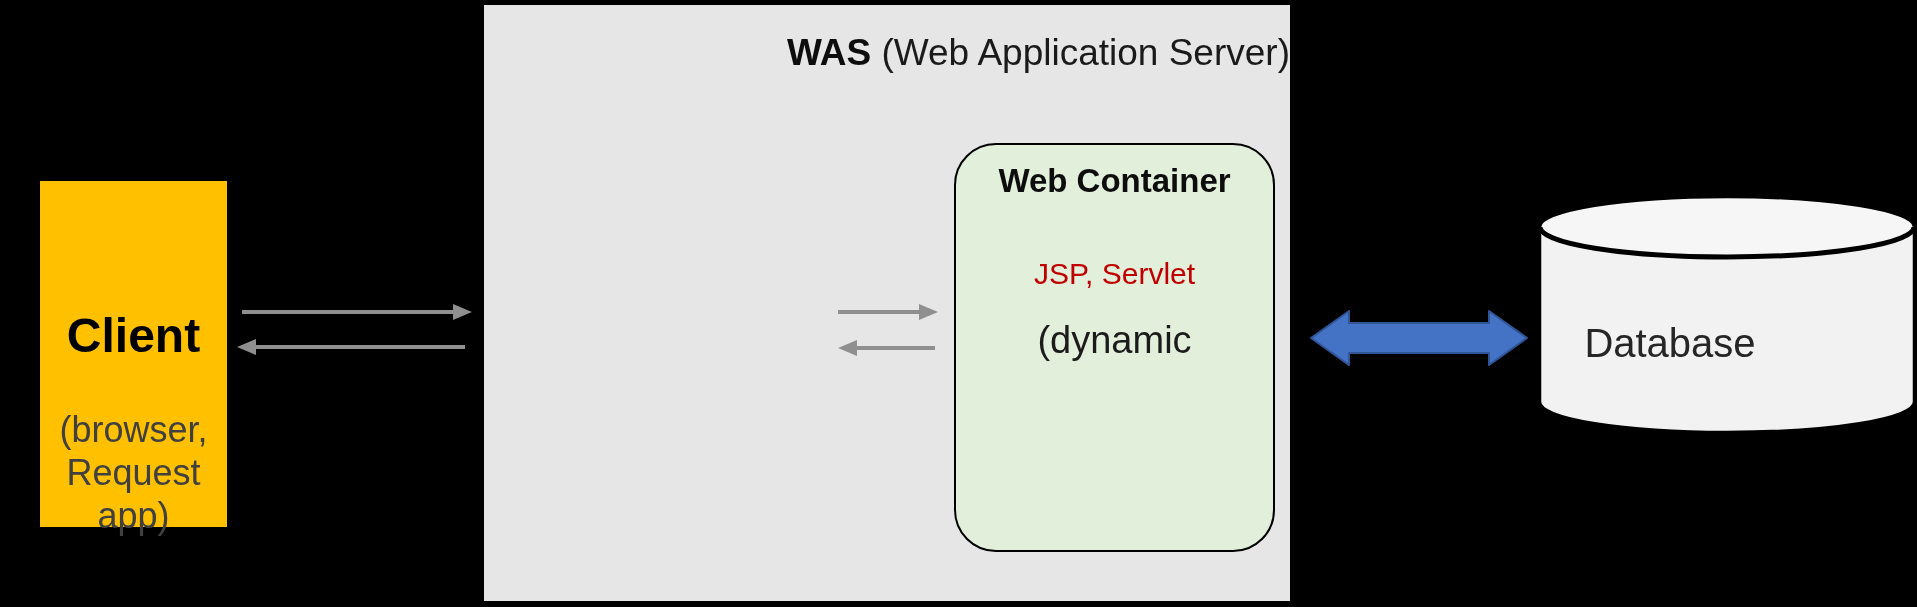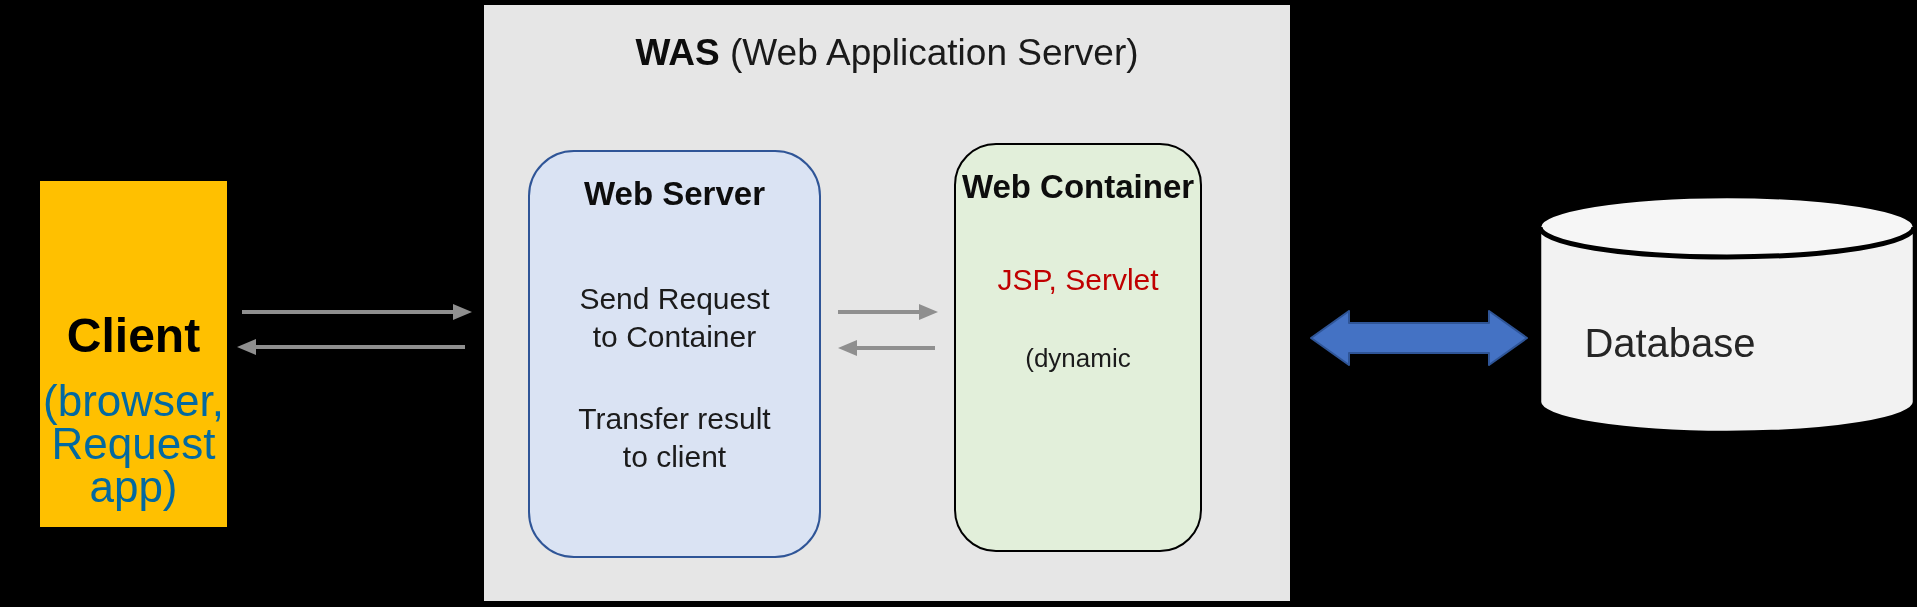--- a/index.html
+++ b/index.html
@@ -2,39 +2,39 @@
 <html><head>
 <meta charset="utf-8">
 <style>
   html,body{margin:0;padding:0;background:#000;}
   .canvas{
     position:relative;width:1917px;height:607px;background:#000;overflow:hidden;
     font-family:"Liberation Sans","DejaVu Sans",sans-serif;color:#1b1b1b;
   }
   
   .was-panel{position:absolute;left:484px;top:5px;width:806px;height:596px;background:#E6E6E6;}
-  .was-title{position:absolute;left:0;right:0;top:26px;text-align:center;font-size:37px;line-height:44px;color:#1a1a1a;white-space:pre;}
+  .was-title{position:absolute;left:0;right:0;top:26px;text-align:right;font-size:37px;line-height:44px;color:#1a1a1a;white-space:pre;}
   .was-title .bold{font-weight:700;color:#0d0d0d;}
   
   .client-box{position:absolute;left:40px;top:181px;width:187px;height:346px;background:#FFC000;
-    display:flex;flex-direction:column;align-items:center;padding-top:128px;box-sizing:border-box;text-align:center;}
+    display:flex;flex-direction:column;align-items:center;padding-top:128px;box-sizing:border-box;text-align:center;gap:29px;}
   .client-title{font-size:48px;font-weight:700;color:#000;line-height:54px;}
-  .client-sub{margin-top:16px;font-size:44px;line-height:43px;color:#0369a1;}
+  .client-sub{margin-top:16px;font-size:36px;line-height:43px;color:#404040;}
   
   .web-server-box{position:absolute;left:528px;top:150px;width:293px;height:408px;box-sizing:border-box;
     background:#DAE3F3;border:2.5px solid #2F5597;border-radius:46px;text-align:center;padding-top:22px;}
   .inner-title{font-size:33px;font-weight:700;color:#0d0d0d;line-height:40px;}
   .body-text{font-size:30px;line-height:38px;color:#1b1b1b;}
   .ws-p1{margin-top:66px;}
   .ws-p2{margin-top:44px;}
   
-  .web-container-box{position:absolute;left:954px;top:143px;width:248px;height:409px;box-sizing:border-box;
-    background:#E2EFDA;border:2.5px solid #000;border-radius:42px;text-align:center;padding-top:22px;}
+  .web-container-box{position:absolute;left:954px;top:143px;width:321px;height:409px;box-sizing:border-box;
+    background:#E2EFDA;border:2.5px solid #000;border-radius:42px;text-align:center;padding-top:16px;}
   .tech-text{margin-top:54px;font-size:30px;line-height:38px;color:#C00000;}
-  .note-text{margin-top:40px;font-size:26px;line-height:38px;color:#1b1b1b;}
+  .note-text{margin-top:28px;font-size:38px;line-height:38px;color:#1b1b1b;}
   
   .garrow{position:absolute;display:flex;align-items:center;height:16px;}
   .garrow .shaft{flex:1;height:4px;background:#8F8F8F;}
   .garrow .head-r{width:0;height:0;border-top:8px solid transparent;border-bottom:8px solid transparent;border-left:19px solid #8F8F8F;}
   .garrow .head-l{width:0;height:0;border-top:8px solid transparent;border-bottom:8px solid transparent;border-right:19px solid #8F8F8F;}
   .arrow-c2w{left:242px;top:304px;width:230px;}
   .arrow-w2c{left:237px;top:339px;width:228px;}
   .arrow-s2c{left:838px;top:304px;width:100px;}
   .arrow-c2s{left:838px;top:340px;width:97px;}
   
@@ -52,31 +52,20 @@
   </div>
 
   <div class="client-box">
     <div class="client-title">Client</div>
     <div class="client-sub">
       <div>(browser,</div>
       <div>Request app)</div>
     </div>
   </div>
 
-  <div class="web-server-box">
-    <div class="inner-title">Web Server</div>
-    <div class="body-text ws-p1">
-      <div>Send Request</div>
-      <div>to Container</div>
-    </div>
-    <div class="body-text ws-p2">
-      <div>Transfer result</div>
-      <div>to client</div>
-    </div>
-  </div>
 
   <div class="web-container-box">
     <div class="inner-title">Web Container</div>
     <div class="tech-text">JSP, Servlet</div>
     <div class="note-text">
       <div>(dynamic</div>
     </div>
   </div>
 
   <div class="garrow arrow-c2w">

